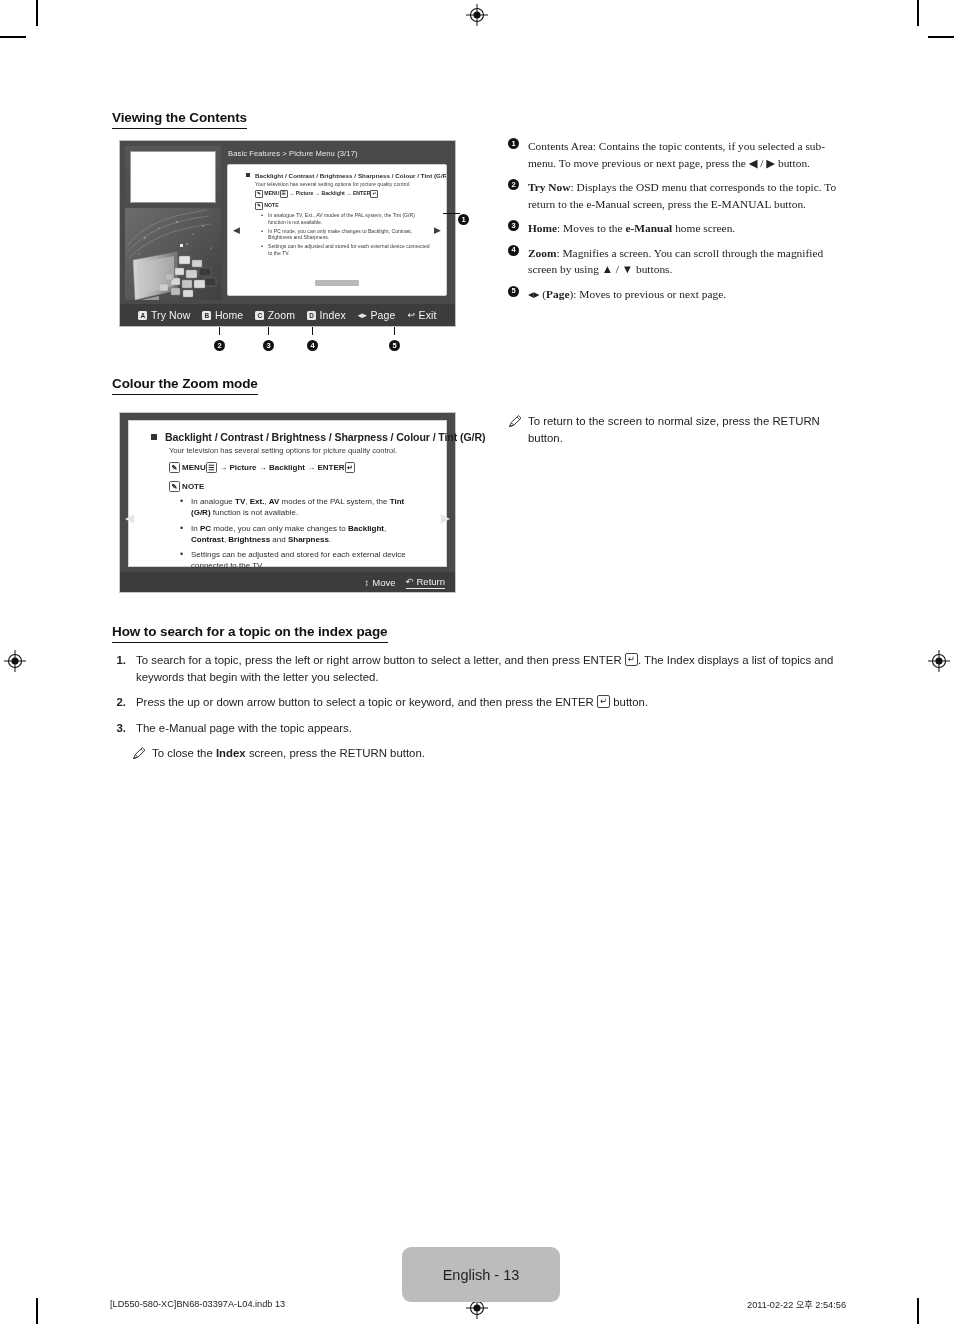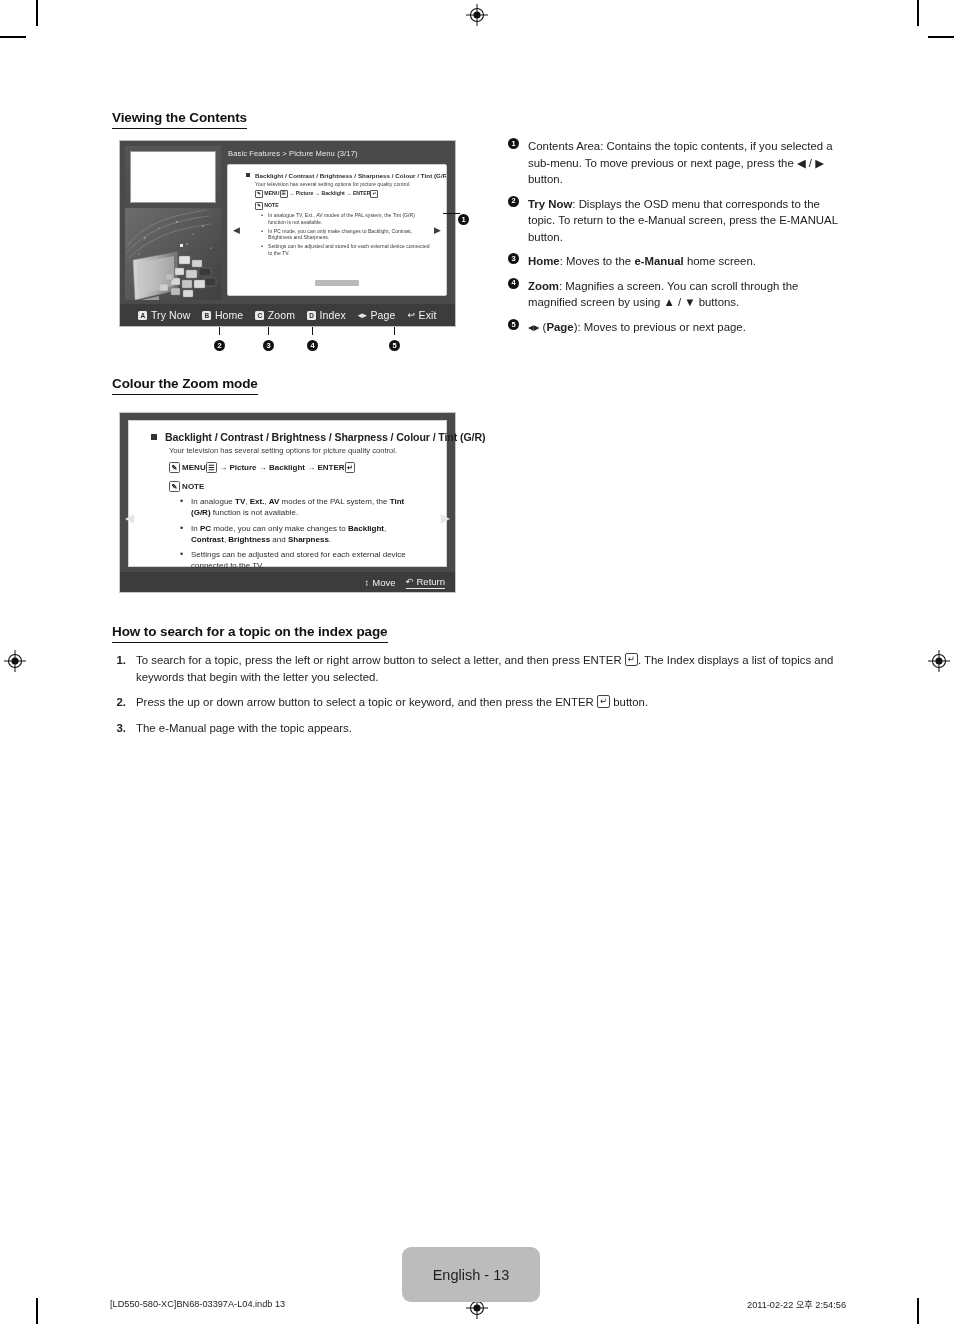--- a/index.html
+++ b/index.html
@@ -107,21 +107,21 @@
     width:11px;height:11px;border-radius:50%;
     background:#111;color:#fff;font-size:7.5px;font-weight:bold;
     line-height:1;flex:none;
   }
   .callout{position:absolute;}
   .lead{position:absolute;background:#111;}
 
   
   .rlist{position:absolute;font-size:11.4px;line-height:1.45;color:#222;}
   .rrow{display:flex;gap:9px;margin-bottom:8px;}
-  .rrow .txt{flex:1;}
+  .rrow .txt{flex:1;font-family:Liberation Serif, serif;}
   .rrow b{font-weight:bold;}
 
   
   .zoompanel{
     position:absolute;background:#4a4a4a;border:1px solid #c6c6c6;
     box-sizing:border-box;
   }
   .zp-white{
     position:absolute;left:8px;right:8px;top:7px;bottom:25px;
     background:#fff;border:1px solid #d2d2d2;box-sizing:border-box;
@@ -407,38 +407,60 @@
         <span>Move</span>
       </div>
       <div class="item ul">
         <span>↶</span>
         <span>Return</span>
       </div>
     </div>
   </div>
 
   <div class="ztext" style="left:508px;top:404px;width:332px;">
+    <div class="note-row">
+      <span class="pencil">
+        <svg width="14" height="14" viewBox="0 0 14 14">
+          <path d="M1.5,12.5 L3.2,8.6 L10.4,1.6 L13,4.2 L5.8,11.2 Z" fill="none" stroke="#222" stroke-width="0.9"></path>
+          <path d="M3.2,8.6 L5.8,11.2" stroke="#222" stroke-width="0.9"></path>
+          <path d="M1.5,12.5 L4.4,11.6" stroke="#222" stroke-width="0.9"></path>
+          <path d="M9.0,3.0 L11.6,5.6" stroke="#222" stroke-width="0.7"></path>
+        </svg>
+      </span>
+      <span>To return to the screen to normal size, press the RETURN button.</span>
+    </div>
   </div>
 
   <div class="sec-head" style="left:112px;top:624px;">How to search for a topic on the index page</div>
 
   <div class="olist" style="left:112px;top:652px;width:728px;">
     <div class="orow">
       <span class="num">1.</span>
       <span class="txt">To search for a topic, press the left or right arrow button to select a letter, and then press ENTER <span class="ekey">↵</span>. The Index displays a list of topics and keywords that begin with the letter you selected.</span>
     </div>
     <div class="orow">
       <span class="num">2.</span>
       <span class="txt">Press the up or down arrow button to select a topic or keyword, and then press the ENTER <span class="ekey">↵</span> button.</span>
     </div>
     <div class="orow">
       <span class="num">3.</span>
       <span class="txt">The e-Manual page with the topic appears.</span>
     </div>
-  </div>
-
-  <div class="pagetab" style="left:402px;top:1247px;width:138px;height:55px;">
+    <div class="note-row" style="margin-top:4px;margin-left:20px;">
+      <span class="pencil">
+        <svg width="14" height="14" viewBox="0 0 14 14">
+          <path d="M1.5,12.5 L3.2,8.6 L10.4,1.6 L13,4.2 L5.8,11.2 Z" fill="none" stroke="#222" stroke-width="0.9"></path>
+          <path d="M3.2,8.6 L5.8,11.2" stroke="#222" stroke-width="0.9"></path>
+          <path d="M1.5,12.5 L4.4,11.6" stroke="#222" stroke-width="0.9"></path>
+          <path d="M9.0,3.0 L11.6,5.6" stroke="#222" stroke-width="0.7"></path>
+        </svg>
+      </span>
+      <span>To close the <b>Index</b> screen, press the RETURN button.</span>
+    </div>
+  </div>
+
+  <div class="pagetab" style="left:402px;top:1247px;width:158px;height:55px;">
     <span>English - 13</span>
   </div>
   <div class="foot" style="left:110px;top:1299px;">[LD550-580-XC]BN68-03397A-L04.indb   13</div>
   <div class="foot" style="right:108px;top:1299px;">2011-02-22  오후 2:54:56</div>
 
 </div>
 
 </body></html>

